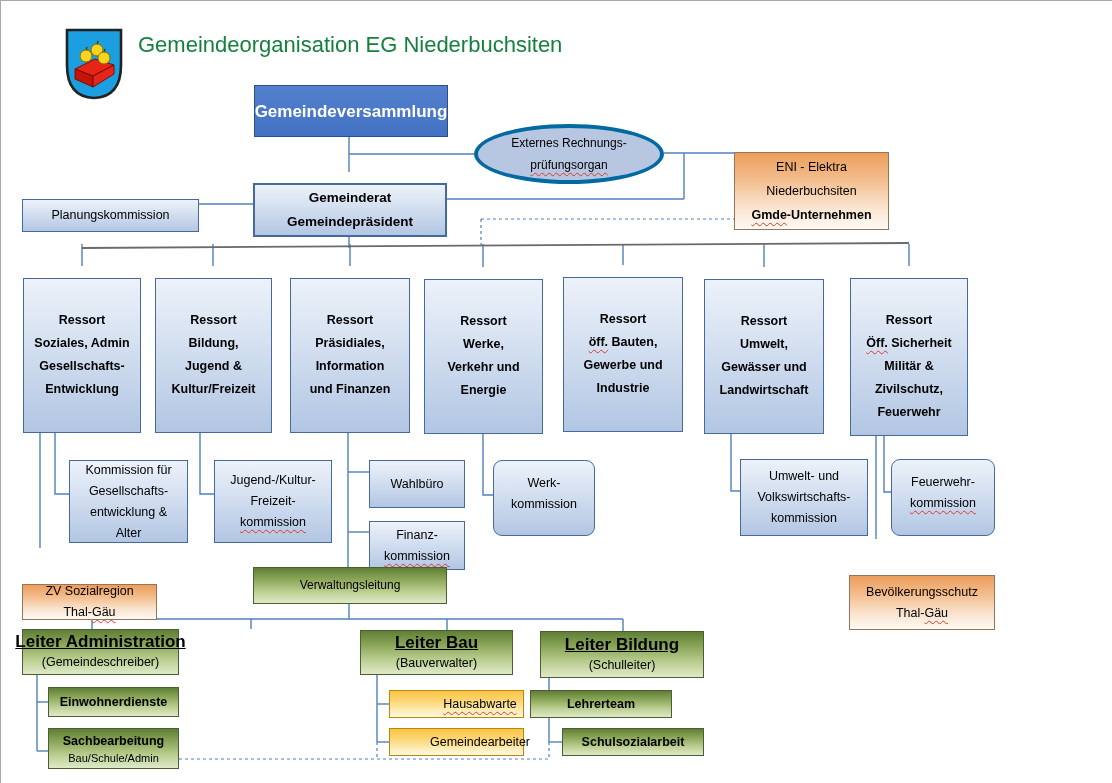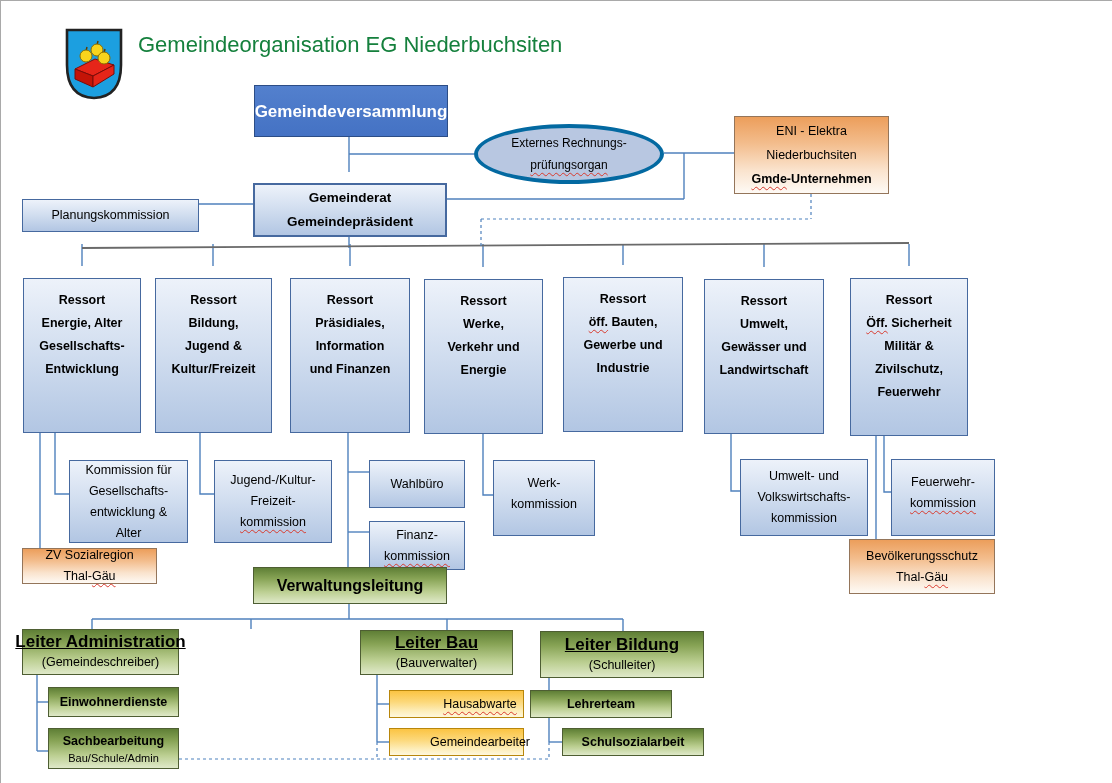--- a/index.html
+++ b/index.html
@@ -7,30 +7,30 @@
         font-family:"Liberation Sans",sans-serif;color:#000;
         border-top:1px solid #a9a9a9;border-left:1px solid #a9a9a9;box-sizing:border-box;}
   .wires{position:absolute;left:0;top:0;z-index:0;}
   .crest{position:absolute;left:63px;top:26px;z-index:2;}
   .title{position:absolute;left:137px;top:31px;font-size:22px;font-weight:400;color:#15803d;z-index:2;white-space:nowrap;}
   .n{position:absolute;z-index:1;box-sizing:border-box;display:flex;flex-direction:column;
      align-items:center;justify-content:center;text-align:center;font-size:12.5px;line-height:21px;}
   .blue{background:linear-gradient(180deg,#edf2fa 0%,#d3dff0 45%,#b2c6e3 100%);border:1px solid #46699f;margin-top:12px;}
   .navy{background:linear-gradient(180deg,#5380cd 0%,#4472c4 100%);border:1px solid #2c4d86;color:#fff;font-weight:700;font-size:17px;}
   .ellipse{border-radius:50%;background:#b8c7e1;border:4px solid #0369a1;font-size:12px;line-height:22px;}
-  .orange{background:linear-gradient(180deg,#ec9e5b 0%,#f3bd8d 35%,#fae3cd 70%,#fefaf5 100%);border:1px solid #94755a;}
+  .orange{background:linear-gradient(180deg,#ec9e5b 0%,#f3bd8d 35%,#fae3cd 70%,#fefaf5 100%);border:1px solid #94755a;margin-top:36px;}
   .green{background:linear-gradient(180deg,#5f7f36 0%,#87a355 30%,#bccf92 68%,#dfe9c9 100%);border:1px solid #4e5e33;}
   .gold{background:linear-gradient(180deg,#fbc443 0%,#fcd87a 42%,#fdeebc 78%,#fef7dd 100%);border:1px solid #b8860b;padding-left:47px;}
-  .ressort{justify-content:flex-start;padding-top:10px;font-weight:700;line-height:23px;}
-  .topalign{justify-content:flex-start;padding-top:12px;}
+  .ressort{justify-content:flex-start;padding-top:30px;font-weight:700;line-height:23px;}
+  .topalign{justify-content:flex-start;padding-top:12px;border-radius:9px;}
   .gr{border-width:2px;font-weight:700;font-size:13.5px;line-height:24px;}
   .eni{line-height:24px;}
   .bold{font-weight:700;}
   .small{font-size:11px;line-height:16px;}
-  .vl{font-weight:700;font-size:16px;text-align:center;}
+  .vl{font-weight:400;font-size:12px;text-align:center;}
   .leiter .ln:first-child{font-weight:700;font-size:17px;text-decoration:underline;}
   .sp{text-decoration:underline wavy #d83a2e;text-decoration-thickness:1px;text-underline-offset:3px;}
   .ln{white-space:nowrap;}
 </style>
 </head>
 <body>
 
 <div class="page">
 
   <svg class="wires" width="1112" height="783">
@@ -114,21 +114,21 @@
   </div>
 
   <div class="n orange eni" style="left:733px;top:115px;width:155px;height:78px">
     <div class="ln">ENI - Elektra</div>
     <div class="ln">Niederbuchsiten</div>
     <div class="ln bold"><span class="sp">Gmde</span><span>-Unternehmen</span></div>
   </div>
 
   <div class="n blue ressort" style="left:22px;top:265px;width:118px;height:155px">
     <div class="ln">Ressort</div>
-    <div class="ln">Energie, Alter</div>
+    <div class="ln">Soziales, Admin</div>
     <div class="ln">Gesellschafts-</div>
     <div class="ln">Entwicklung</div>
   </div>
 
   <div class="n blue ressort" style="left:154px;top:265px;width:117px;height:155px">
     <div class="ln">Ressort</div>
     <div class="ln">Bildung,</div>
     <div class="ln">Jugend &amp;</div>
     <div class="ln">Kultur/Freizeit</div>
   </div>

